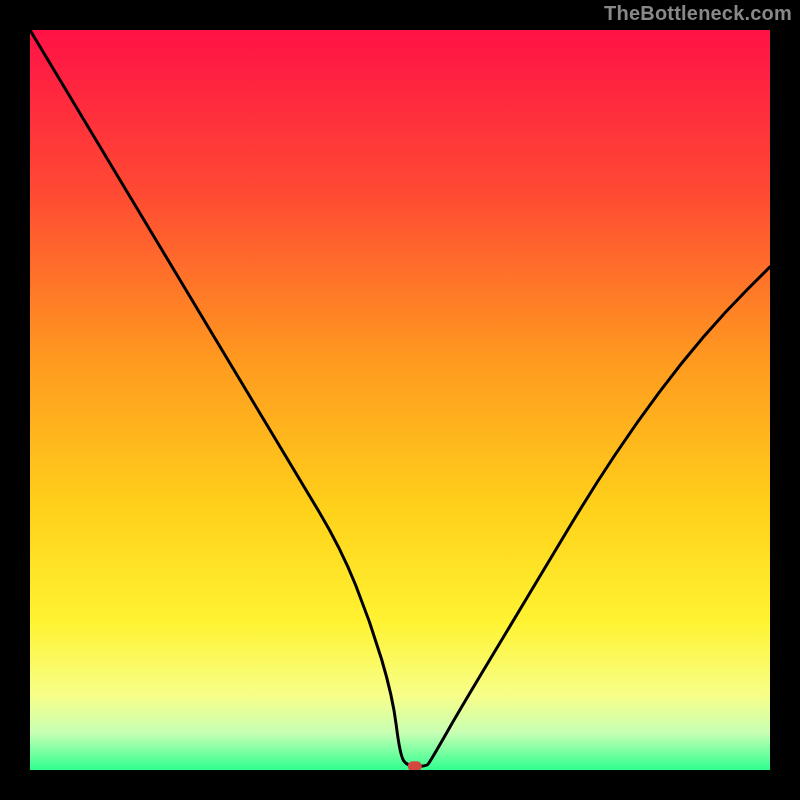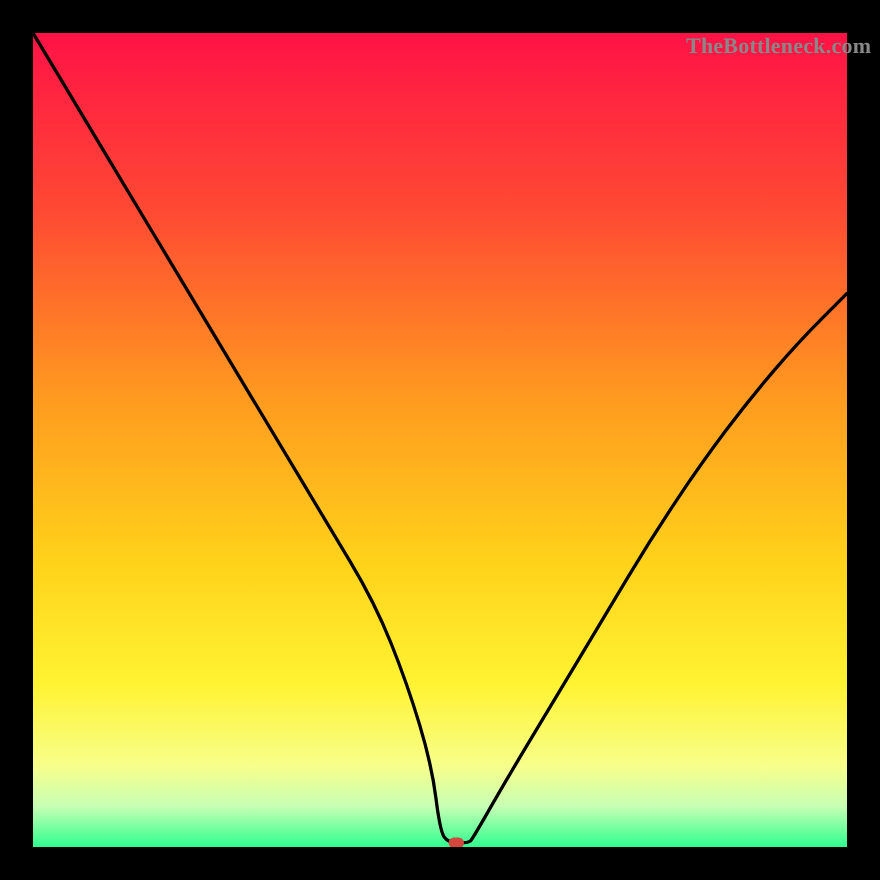--- a/index.html
+++ b/index.html
@@ -14,26 +14,25 @@
     position: relative;
     width: 800px;
     height: 800px;
     background: #000;
   }
   .watermark {
     position: absolute;
     top: 2px;
     right: 8px;
     color: #888;
-    font-family: Liberation Serif, serif;
+    font-family: Liberation Sans, sans-serif;
     font-size: 20px;
     font-weight: 600;
     letter-spacing: 0.2px;
     z-index: 10;
-    margin-top: 29px;
   }
   .plot {
     position: absolute;
     left: 30px;
     top: 30px;
     width: 740px;
     height: 740px;
   }
   svg {
     display: block;

